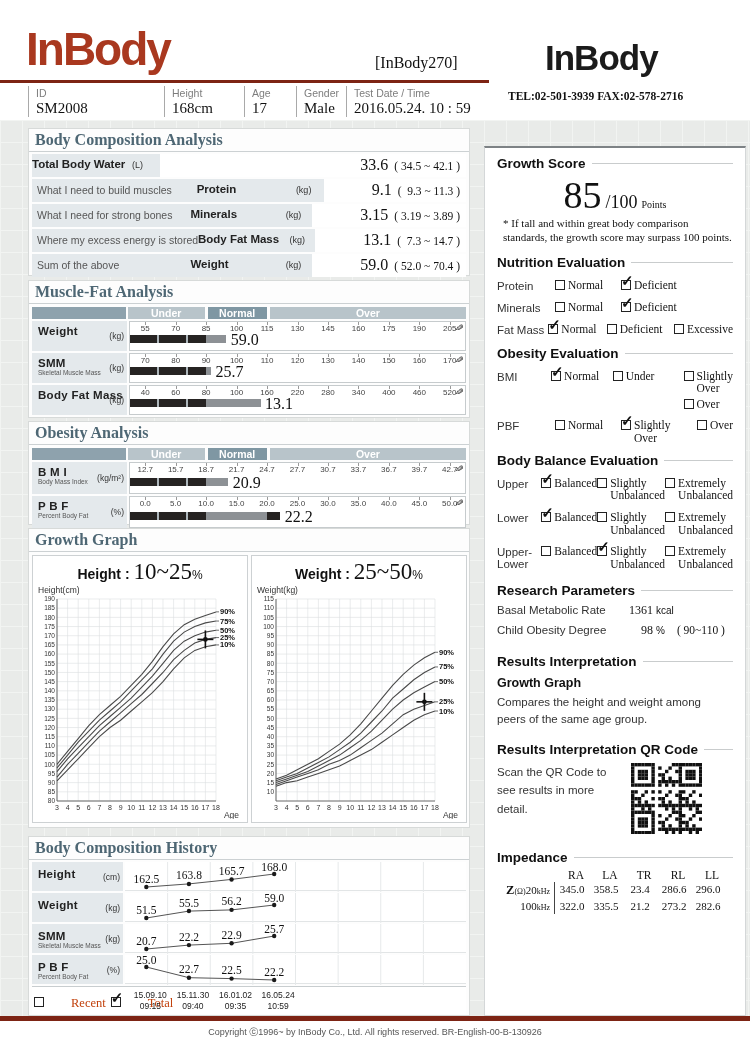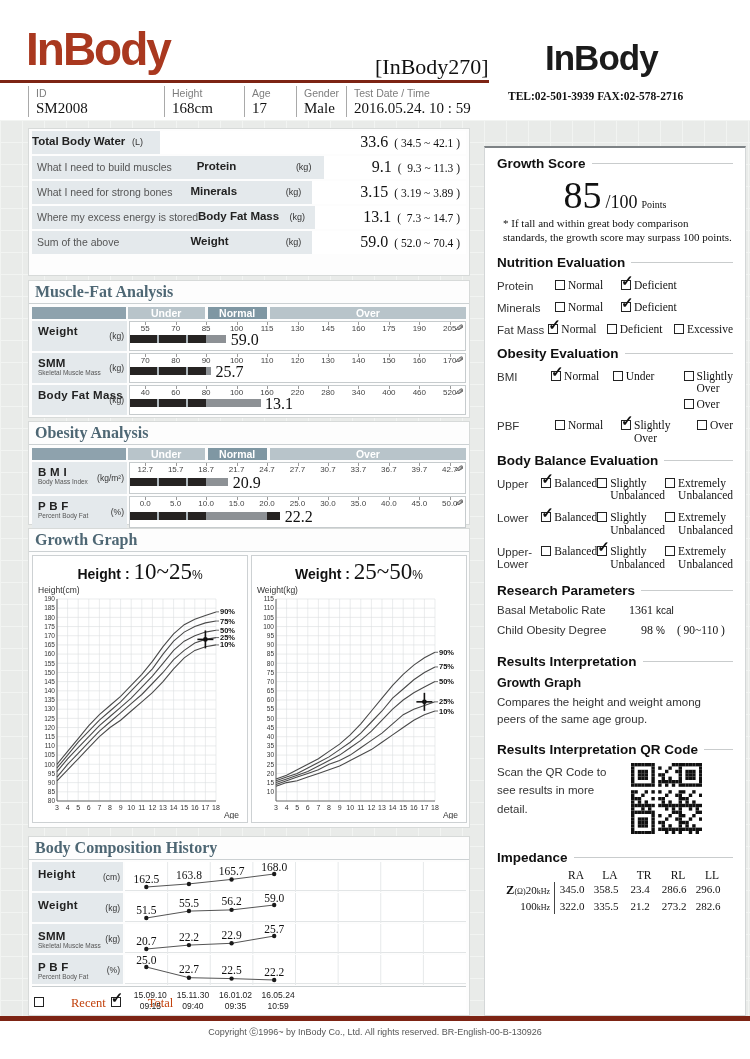--- a/index.html
+++ b/index.html
@@ -4,21 +4,21 @@
 <style>
   *{margin:0;padding:0;box-sizing:border-box;}
   html,body{width:750px;height:1059px;}
   body{position:relative;background:#fff;font-family:"Liberation Sans",sans-serif;overflow:hidden;}
   .serif{font-family:"Liberation Serif",serif;}
   .bg{position:absolute;left:0;top:120px;width:750px;height:896px;background:#e9ebe9;
       background-image:linear-gradient(#f2f4f2 1px,transparent 1px),linear-gradient(90deg,#f2f4f2 1px,transparent 1px);
       background-size:22px 22px;}
   
   .logo-left{position:absolute;left:26px;top:22px;font-size:46px;font-weight:bold;letter-spacing:-2px;color:#a9381f;}
-  .model{position:absolute;left:375px;top:54px;font-family:"Liberation Serif",serif;font-size:22px;color:#111;}
+  .model{position:absolute;left:375px;top:54px;font-family:"Liberation Serif",serif;font-size:16px;color:#111;}
   .logo-right{position:absolute;left:545px;top:38px;font-size:35px;font-weight:bold;letter-spacing:-1px;color:#1b1b1b;}
   .contact{position:absolute;left:508px;top:90px;font-family:"Liberation Serif",serif;font-weight:bold;font-size:11.5px;color:#111;}
   .red-rule{position:absolute;left:0;top:80px;width:489px;height:3px;background:#7d2414;}
   .id-row{position:absolute;left:28px;top:86px;display:flex;}
   .id-col{border-left:1px solid #a9a9a9;padding:1px 4px 0 7px;}
   .id-label{font-size:10.5px;color:#7d7d7d;}
   .id-value{font-family:"Liberation Serif",serif;font-size:15px;color:#111;margin-top:1px;white-space:nowrap;}
   
   .panel{position:absolute;background:#fdfdfd;border:1px solid #d7dad9;}
   .sec-title{font-family:"Liberation Serif",serif;font-weight:bold;font-size:16px;color:#4e6774;
@@ -128,20 +128,21 @@
       <div class="id-label">Gender</div>
       <div class="id-value">Male</div>
     </div>
     <div class="id-col" style="width: 132px;">
       <div class="id-label">Test Date / Time</div>
       <div class="id-value">2016.05.24. 10 : 59</div>
     </div>
   </div>
 
 <div class="panel" style="left:28px;top:128px;width:442px;height:148px;">
+  <div class="sec-title">Body Composition Analysis</div>
   <div id="bca-rows">
       <div class="bca-row">
         <div class="bca-name">Total Body Water</div>
         <div class="bca-unit">(L)</div>
         <div class="bca-val">
           <span class="bca-num">33.6</span>
           <span class="bca-range">( 34.5 ~ 42.1 )</span>
         </div>
       </div>
       <div class="bca-row">

